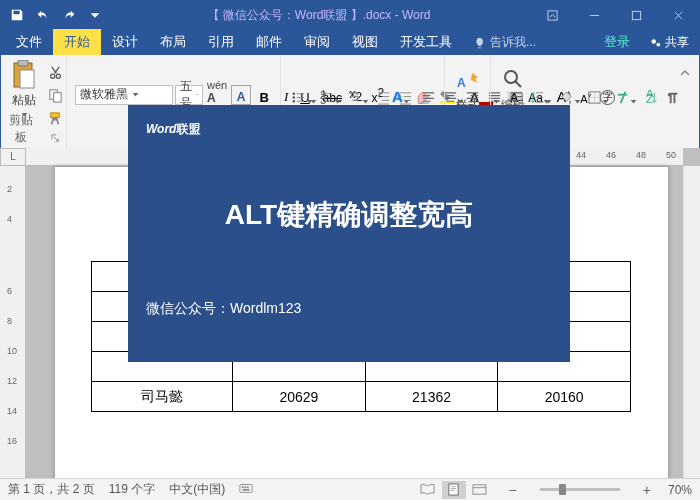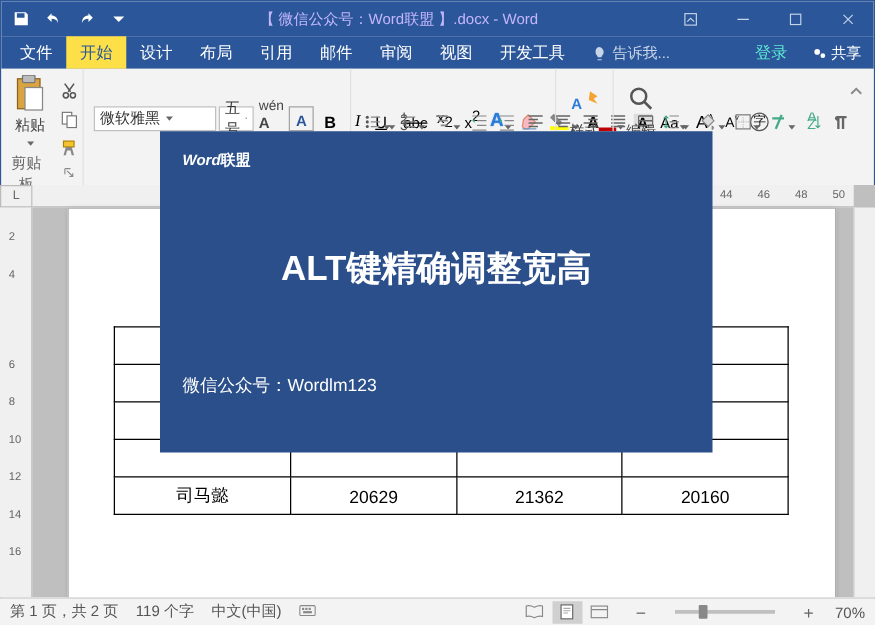--- a/index.html
+++ b/index.html
@@ -15,21 +15,21 @@
 .tabbar{height:26px;background:#2b579a;display:flex;align-items:flex-end;padding-left:4px}
 .tab{padding:4px 11px;color:#fff;font-size:13px;cursor:pointer}
 .tab.active{background:#fde047;color:#2b579a}
 .tab-tell{color:#c8d5e8;display:flex;align-items:center;gap:3px;font-size:12px}
 .tab-tell svg{width:13px;height:13px;fill:#c8d5e8}
 .tab-login{margin-left:auto;padding:4px 10px;color:#5eead4;font-size:13px}
 .tab-share{padding:4px 10px;color:#fff;font-size:13px;display:flex;align-items:center;gap:3px}
 .ribbon{height:94px;background:#f3f3f3;border-bottom:1px solid #d4d4d4;display:flex;position:relative}
 .rgroup{border-right:1px solid #e1e1e1;padding:3px 6px 2px;display:flex;flex-direction:column}
 .rgroup-body{flex:1;display:flex;gap:4px}
-.rgroup-label{text-align:center;color:#666;font-size:11px;display:flex;align-items:center;justify-content:center;gap:16px;height:15px}
+.rgroup-label{text-align:center;color:#666;font-size:11px;display:flex;align-items:flex-end;justify-content:center;gap:16px;height:15px}
 .dlg-launcher svg{width:9px;height:9px}
 .big-btn{display:flex;flex-direction:column;align-items:center;justify-content:center;padding:2px 4px;gap:2px;cursor:pointer}
 .big-btn-label{font-size:12px;color:#444}
 .font-col{display:flex;flex-direction:row;gap:3px;padding:2px}
 .font-row{display:flex;align-items:center;gap:2px}
 .combo{height:20px;border:1px solid #c0c0c0;background:#fff;display:flex;align-items:center;padding:0 4px;font-size:12px;color:#333}
 .combo .dd{margin-left:4px}
 .sbtn{min-width:20px;height:20px;display:flex;align-items:flex-end;justify-content:center;cursor:pointer;padding:0 2px}
 .sbtn.boxed{border:1px solid #a5a5a5}
 .dd{width:7px;height:7px}

